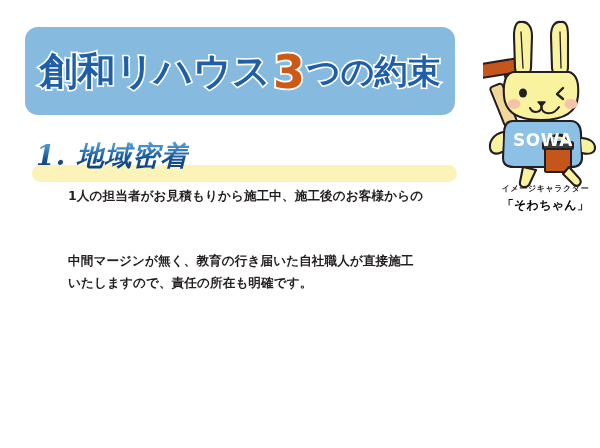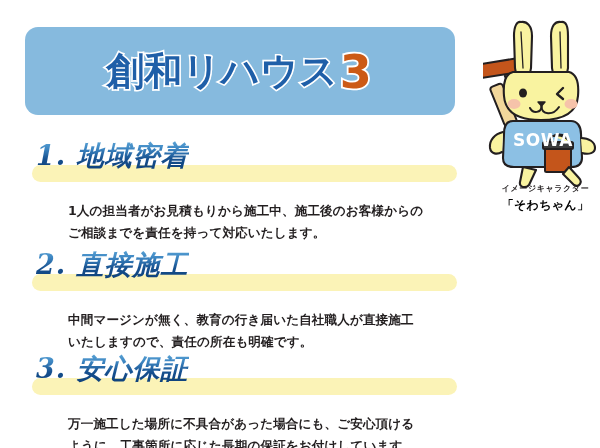--- a/index.html
+++ b/index.html
@@ -154,40 +154,41 @@
     letter-spacing: 1px;
     font-style: italic;
   }
   .promise-heading .hnum {
     font-family: "DejaVu Serif", "Liberation Serif", serif;
     font-size: 27px;
   }
 
   .promise-body {
     position: relative;
-    margin-top: 16px;
+    margin-top: 1px;
     padding-left: 68px;
     font-family: "DejaVu Sans", "Liberation Sans", sans-serif;
     font-size: 12.6px;
     font-weight: bold;
     color: #231f20;
     line-height: 1.75;
     letter-spacing: 0.1px;
   }
   .promise-body div { white-space: nowrap; }
 </style>
 </head>
 <body>
 
 <div class="page">
 
   <div class="header-banner">
     <div class="header-title">
       <span class="title-part">創和リハウス</span>
         <span class="title-num">3</span>
+        <span class="title-part title-small">つの約束</span>
     </div>
   </div>
 
   <div class="mascot">
     <svg class="mascot-svg" width="125" height="170" viewBox="0 0 125 170">
       <g fill="none" stroke="#231f20" stroke-width="2.1" stroke-linecap="round" stroke-linejoin="round">
 
         <g>
           <rect x="-18" y="44" width="58" height="14" rx="2" transform="rotate(-9 11 51)" fill="#c4551b" stroke="#231f20" stroke-width="2"></rect>
           <path d="M22 58 L27 70" stroke="#231f20" stroke-width="2.2" fill="none"></path>
@@ -239,43 +240,24 @@
 
   <div class="promise promise-1">
     <div class="promise-head">
       <div class="highlight-bar"></div>
       <div class="promise-heading">
         <span class="hnum">1</span><span class="hnum">.</span> <span>地域密着</span>
       </div>
     </div>
     <div class="promise-body">
       <div>1人の担当者がお見積もりから施工中、施工後のお客様からの</div>
-      <div>ご相談までを責任を持って対応いたします。</div>
     </div>
   </div>
 
   <div class="promise promise-2">
-    <div class="promise-head">
-      <div class="highlight-bar"></div>
-      <div class="promise-heading">
-        <span class="hnum">2</span><span class="hnum">.</span> <span>直接施工</span>
-      </div>
-    </div>
     <div class="promise-body">
       <div>中間マージンが無く、教育の行き届いた自社職人が直接施工</div>
       <div>いたしますので、責任の所在も明確です。</div>
     </div>
   </div>
 
-  <div class="promise promise-3">
-    <div class="promise-head">
-      <div class="highlight-bar"></div>
-      <div class="promise-heading">
-        <span class="hnum">3</span><span class="hnum">.</span> <span>安心保証</span>
-      </div>
-    </div>
-    <div class="promise-body">
-      <div>万一施工した場所に不具合があった場合にも、ご安心頂ける</div>
-      <div>ように、工事箇所に応じた長期の保証をお付けしています。</div>
-    </div>
-  </div>
 
 </div>
 
 </body></html>

